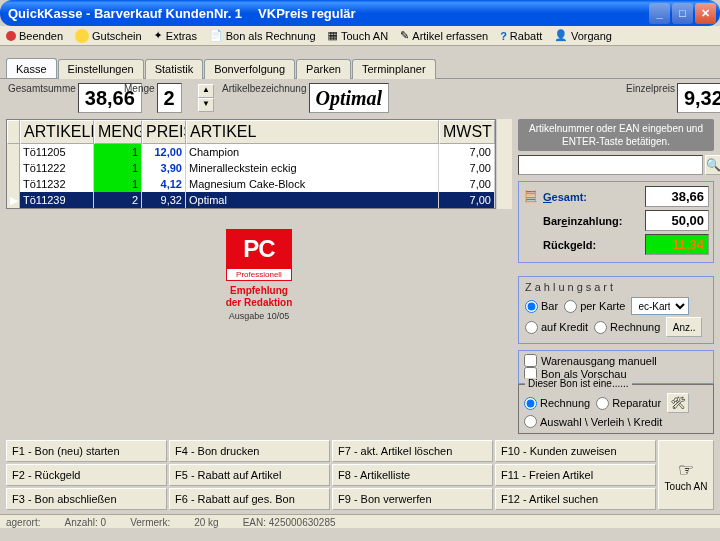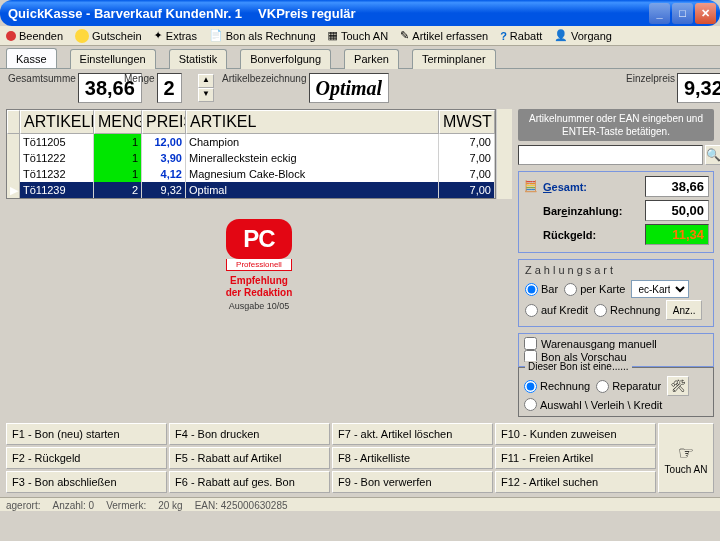--- a/index.html
+++ b/index.html
@@ -7,21 +7,21 @@
 .titlebar { background: linear-gradient(to bottom, #0058e6, #3d91ff 10%, #0054e3 50%, #0054e3); height: 26px; display: flex; align-items: center; padding: 0 4px; color: #fff; font-weight: bold; font-size: 13px; border-radius: 12px; }
 .titlebar-text { flex: 1; padding-left: 4px; display: flex; gap: 16px; }
 .winbtns { display: flex; gap: 2px; }
 .winbtn { width: 21px; height: 21px; border-radius: 3px; display: flex; align-items: center; justify-content: center; font-size: 11px; font-weight: bold; cursor: pointer; }
 .winbtn.min, .winbtn.max { background: linear-gradient(to bottom, #7ba4e8, #3c6bd0); color: #fff; }
 .winbtn.close { background: linear-gradient(to bottom, #f09b8a, #d64f2f); color: #fff; }
 .toolbar { background: #ece9d8; border-bottom: 1px solid #aca899; height: 20px; display: flex; align-items: center; padding: 0 4px; gap: 8px; font-size: 11px; }
 .tool { display: flex; align-items: center; gap: 3px; cursor: pointer; padding: 1px 2px; }
 .dot-red { width: 10px; height: 10px; border-radius: 50%; background: #d93838; display: inline-block; }
 .smiley { width: 14px; height: 14px; border-radius: 50%; background: #ffd83d; display: inline-block; position: relative; }
-.tabs { display: flex; background: #d4d0c8; border-bottom: 1px solid #919b9c; padding: 2px 2px 0 6px; gap: 12px; }
+.tabs { display: flex; background: #d4d0c8; border-bottom: 1px solid #919b9c; padding: 12px 2px 0 6px; gap: 0; }
 .tab { padding: 3px 9px; background: #ece9d8; border: 1px solid #919b9c; border-bottom: none; border-radius: 3px 3px 0 0; cursor: pointer; font-size: 11px; margin-right: 1px; position: relative; top: 1px; }
 .tab.active { background: #fcfcfe; z-index: 2; top: 0; padding-top: 4px; }
 .summary { display: flex; background: #d4d0c8; padding: 4px 6px; gap: 6px; align-items: flex-end; }
 .sumbox { display: flex; gap: 2px; }
 .sumlabel { font-size: 10px; color: #333; padding-left: 2px; }
 .sumval { background: #fff; border: 1px inset #999; padding: 3px 6px; font-size: 20px; font-weight: bold; text-align: right; height: 30px; display: flex; align-items: center; justify-content: flex-end; }
 .sumval.desc { text-align: center; justify-content: center; font-style: italic; font-family: Georgia, serif; }
 .spinbtns { display: flex; flex-direction: column; justify-content: flex-end; margin-bottom: 1px; }
 .spinbtns div { width: 16px; height: 14px; background: #ece9d8; border: 1px outset #fff; font-size: 8px; text-align: center; cursor: pointer; }
 .main { display: flex; padding: 2px 6px; gap: 6px; }
@@ -31,49 +31,49 @@
 .gh { border: 1px outset #fff; padding: 2px 3px; font-size: 16px; font-weight: normal; overflow: hidden; background: #ece9d8; }
 .grid-body { max-height: 68px; overflow-y: auto; }
 .grow { display: flex; font-size: 11px; height: 16px; align-items: center; }
 .grow.sel { background: #0a246a; color: #fff; }
 .gc { padding: 0 3px; overflow: hidden; white-space: nowrap; border-right: 1px solid #d0d0d0; height: 100%; display: flex; align-items: center; }
 .gc.num { justify-content: flex-end; }
 .gc.green { background: #00e600; color: #000; }
 .gc.blue { color: #0033cc; font-weight: bold; }
 .promo { text-align: center; padding: 20px 0 8px; }
 .promo-badge { display: inline-block; }
-.pc-box { background: #e30613; color: #fff; font-weight: bold; font-size: 24px; padding: 6px 10px; font-family: Arial; letter-spacing: -1px; border-radius: 13px; }
+.pc-box { background: #e30613; color: #fff; font-weight: bold; font-size: 24px; padding: 6px 10px; font-family: Arial; letter-spacing: -1px; }
 .pc-sub { background:#fff; color: #e30613; font-size: 8px; text-align: center; padding: 1px; border:1px solid #e30613; border-top:none;}
 .promo-txt { font-size: 10px; color: #e30613; font-weight: bold; margin-top: 4px; line-height: 1.2; }
 .promo-issue { font-size: 9px; color: #333; margin-top: 2px; }
 .right { width: 196px; background: #d4d0c8; }
 .hint { background: #888; color: #fff; font-size: 10px; text-align: center; padding: 3px 4px; border-radius: 2px; line-height: 1.3; }
 .searchrow { display: flex; gap: 2px; margin: 4px 0; }
 .searchbox { flex: 1; background: #fff; border: 1px inset #999; height: 20px; padding: 0 3px; }
 .iconbtn { width: 26px; height: 20px; background: #ece9d8; border: 1px outset #fff; display: flex; align-items: center; justify-content: center; cursor: pointer; font-size: 12px; }
 .paybox { border: 1px solid #7a96df; padding: 4px; margin-top: 6px; background: #d4d0c8; }
 .payrow { display: flex; align-items: center; gap: 4px; margin-bottom: 3px; }
 .paylabel { flex: 1; font-size: 11px; font-weight: bold; }
 .payval { width: 64px; background: #fff; border: 1px inset #999; padding: 2px 4px; text-align: right; font-size: 13px; font-weight: bold; }
 .payval.green { background: #00e600; color: #ff7700; }
 .u { text-decoration: underline; }
-.groupbox { border: 1px solid #7a96df; padding: 4px 6px 6px; margin-top: 6px; position: relative; }
+.groupbox { border: 1px solid #7a96df; padding: 4px 6px 6px; margin-top: 13px; position: relative; }
 .grouptitle { font-size: 11px; color: #333; letter-spacing: 3px; margin-bottom: 4px; }
 .radios { display: flex; flex-wrap: wrap; gap: 2px 6px; font-size: 11px; align-items: center; }
 .radios label { display: flex; align-items: center; gap: 3px; cursor: pointer; }
 .combo { background: #fff; border: 1px solid #7f9db9; height: 18px; width: 58px; font-size: 10px; padding: 0 2px; }
 .checks { margin-top: 6px; font-size: 11px; border:1px solid #7a96df; padding:3px 5px;}
 .checks label { display: flex; align-items: center; gap: 4px; cursor: pointer; }
 .groupbox2 { border: 1px solid #737373; padding: 2px 5px 5px; position: relative; }
 .grouptitle2 { position: absolute; top: -7px; left: 6px; background: #d4d0c8; padding: 0 3px; font-size: 10px; }
 .fkeys { display: flex; padding: 4px 6px; gap: 2px; background: #d4d0c8; }
 .fcol { flex: 1; display: flex; flex-direction: column; gap: 2px; }
 .fbtn { background: #ece9d8; border: 1px outset #fff; padding: 3px 5px; font-size: 11px; text-align: left; cursor: pointer; height: 22px; display: flex; align-items: center; }
 .touchbox { width: 56px; background: #ece9d8; border: 1px outset #fff; display: flex; flex-direction: column; align-items: center; justify-content: center; font-size: 10px; cursor: pointer; }
-.status { padding: 2px 6px; font-size: 10px; color: #555; background: #ece9d8; border-top: 1px solid #aca899; display: flex; gap: 12px; height: 14px; overflow: hidden; }
+.status { padding: 2px 6px; font-size: 10px; color: #555; background: #ece9d8; border-top: 1px solid #aca899; display: flex; gap: 24px; height: 14px; overflow: hidden; }
 .scroll-placeholder { width: 16px; background: #ece9d8; border-left: 1px solid #ccc; }
 </style>
 </head>
 <body>
 
 <div class="titlebar">
   <div class="titlebar-text">
     <span>QuickKasse - Barverkauf KundenNr. 1</span>
     <span>VKPreis regulär</span>
   </div>

